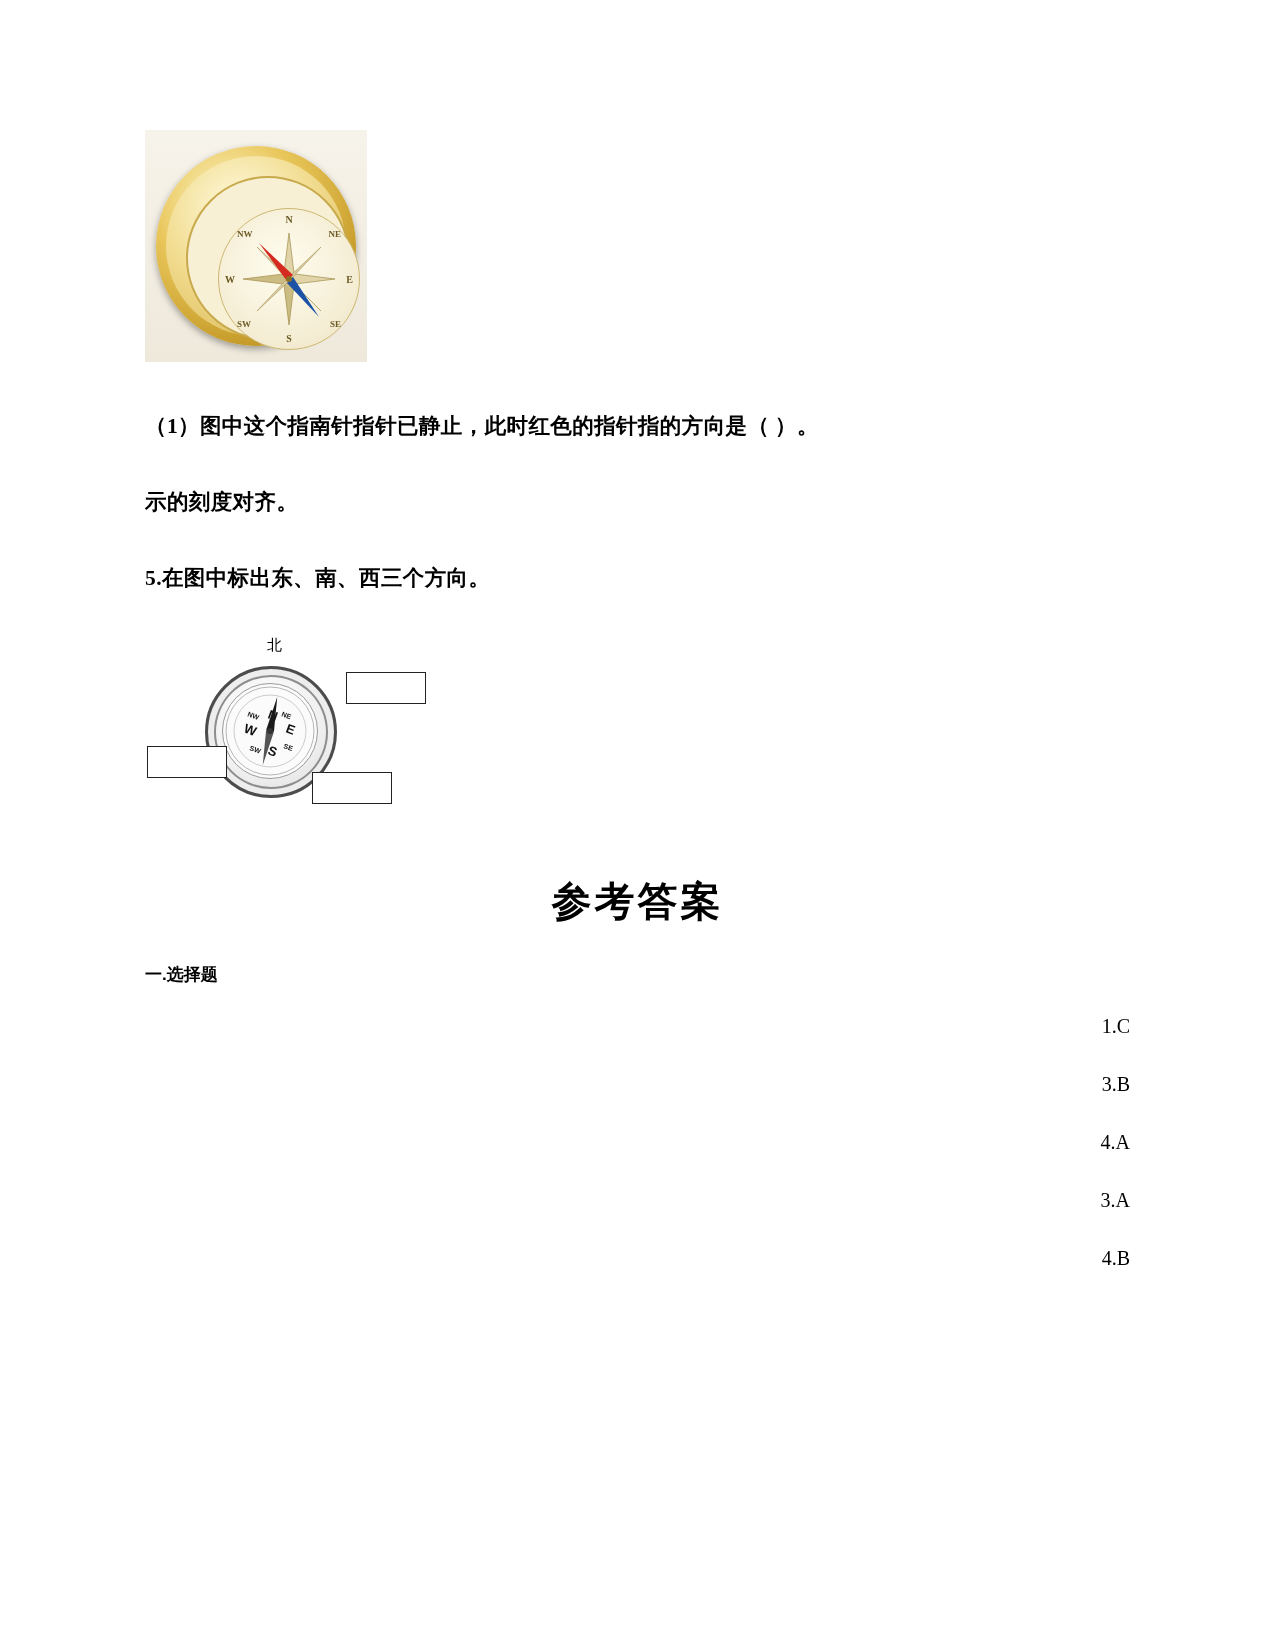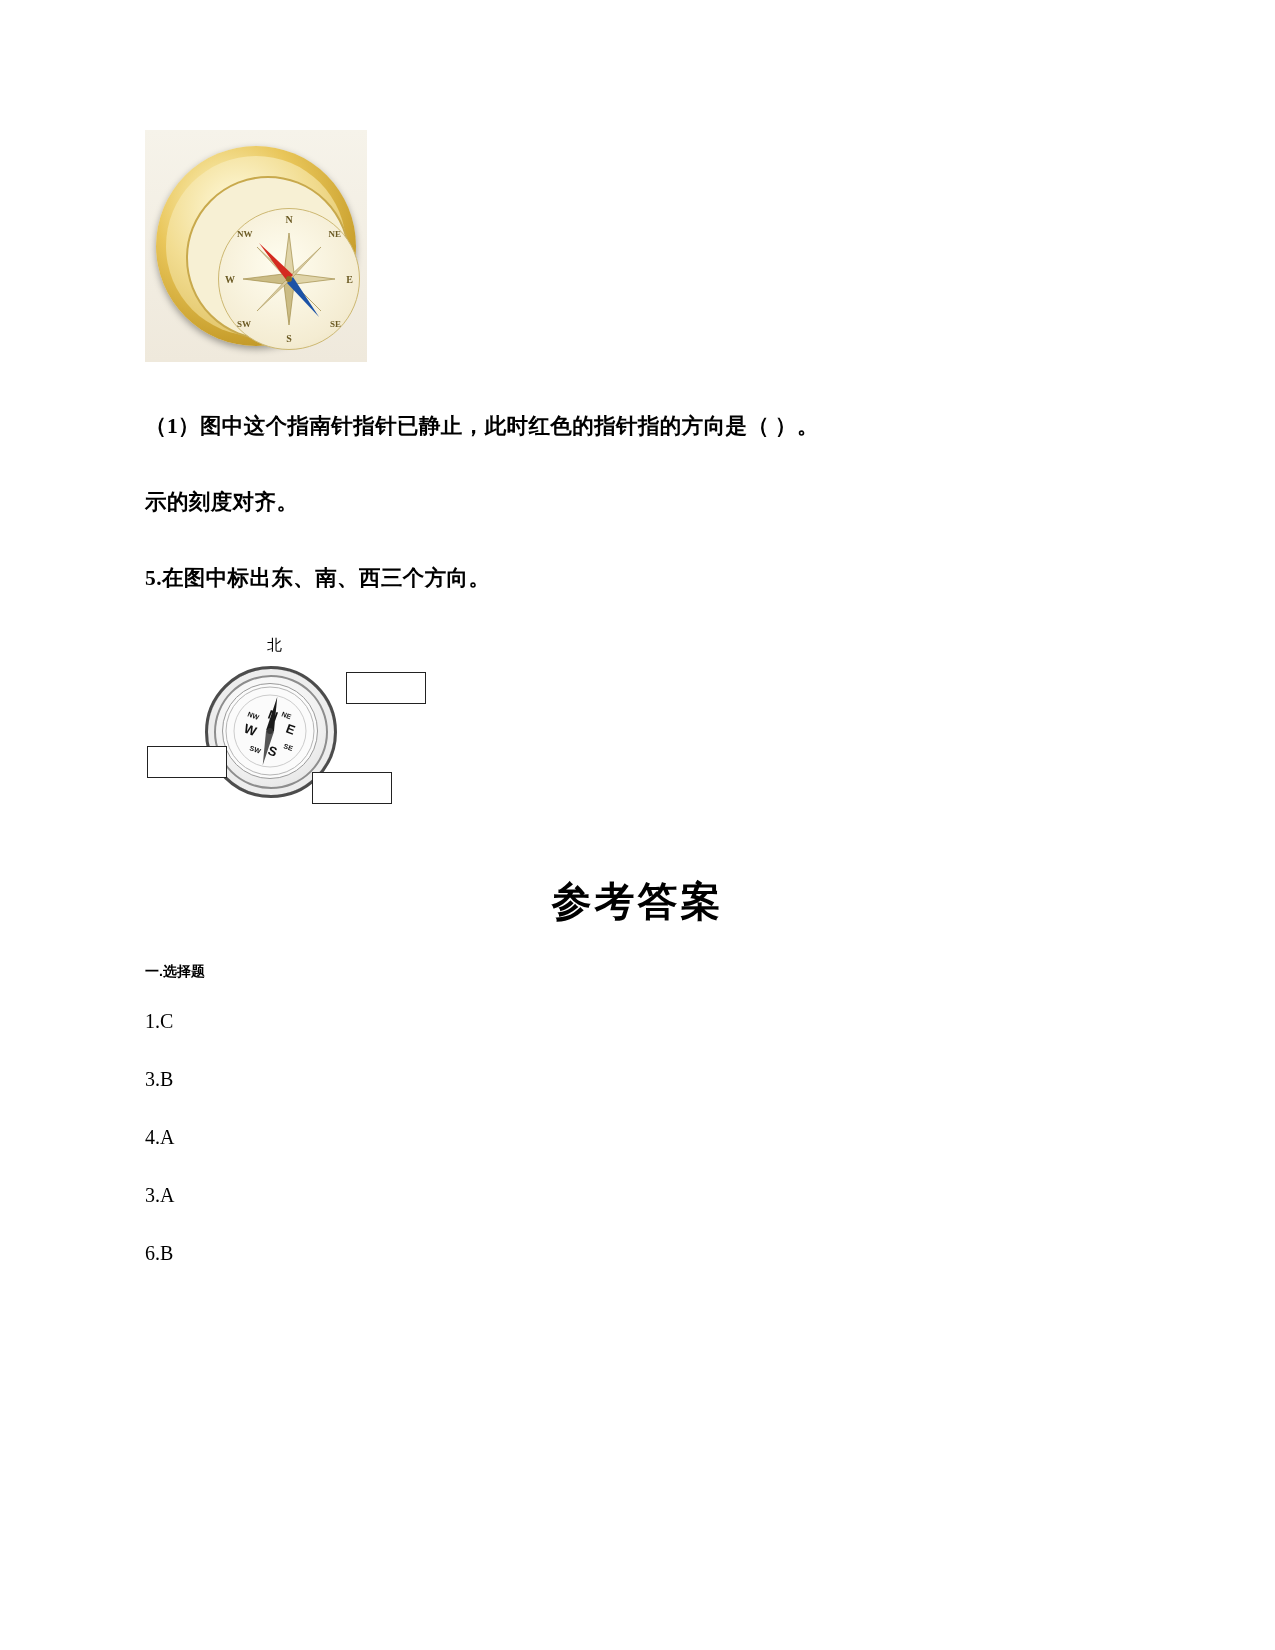--- a/index.html
+++ b/index.html
@@ -152,28 +152,29 @@
   h1.answers-title {
     font-family: "Liberation Sans", sans-serif;
     font-weight: bold;
     font-size: 40px;
     text-align: center;
     margin: 50px 0 34px 0;
     letter-spacing: 3px;
   }
   h2.sec {
     font-family: "Liberation Sans", sans-serif;
-    font-size: 14px;
+    font-size: 17px;
     font-weight: bold;
     margin: 0 0 28px 0;
   }
   p.ans {
     font-size: 20px;
     margin: 0 0 34px 0;
     line-height: 1.2;
+    text-align: right;
   }
 </style>
 </head>
 <body>
 
 <div class="page">
   <div class="content">
 
     <div class="compass-figure">
       <div class="compass-outer">
@@ -243,16 +244,16 @@
       <div class="ansbox box-w"></div>
       <div class="ansbox box-s"></div>
     </div>
 
     <h1 class="answers-title">参考答案</h1>
     <h2 class="sec">一.选择题</h2>
     <p class="ans">1.C</p>
     <p class="ans">3.B</p>
     <p class="ans">4.A</p>
     <p class="ans">3.A</p>
-    <p class="ans">6.B</p>
+    <p class="ans">4.B</p>
 
   </div>
 </div>
 
 </body></html>

